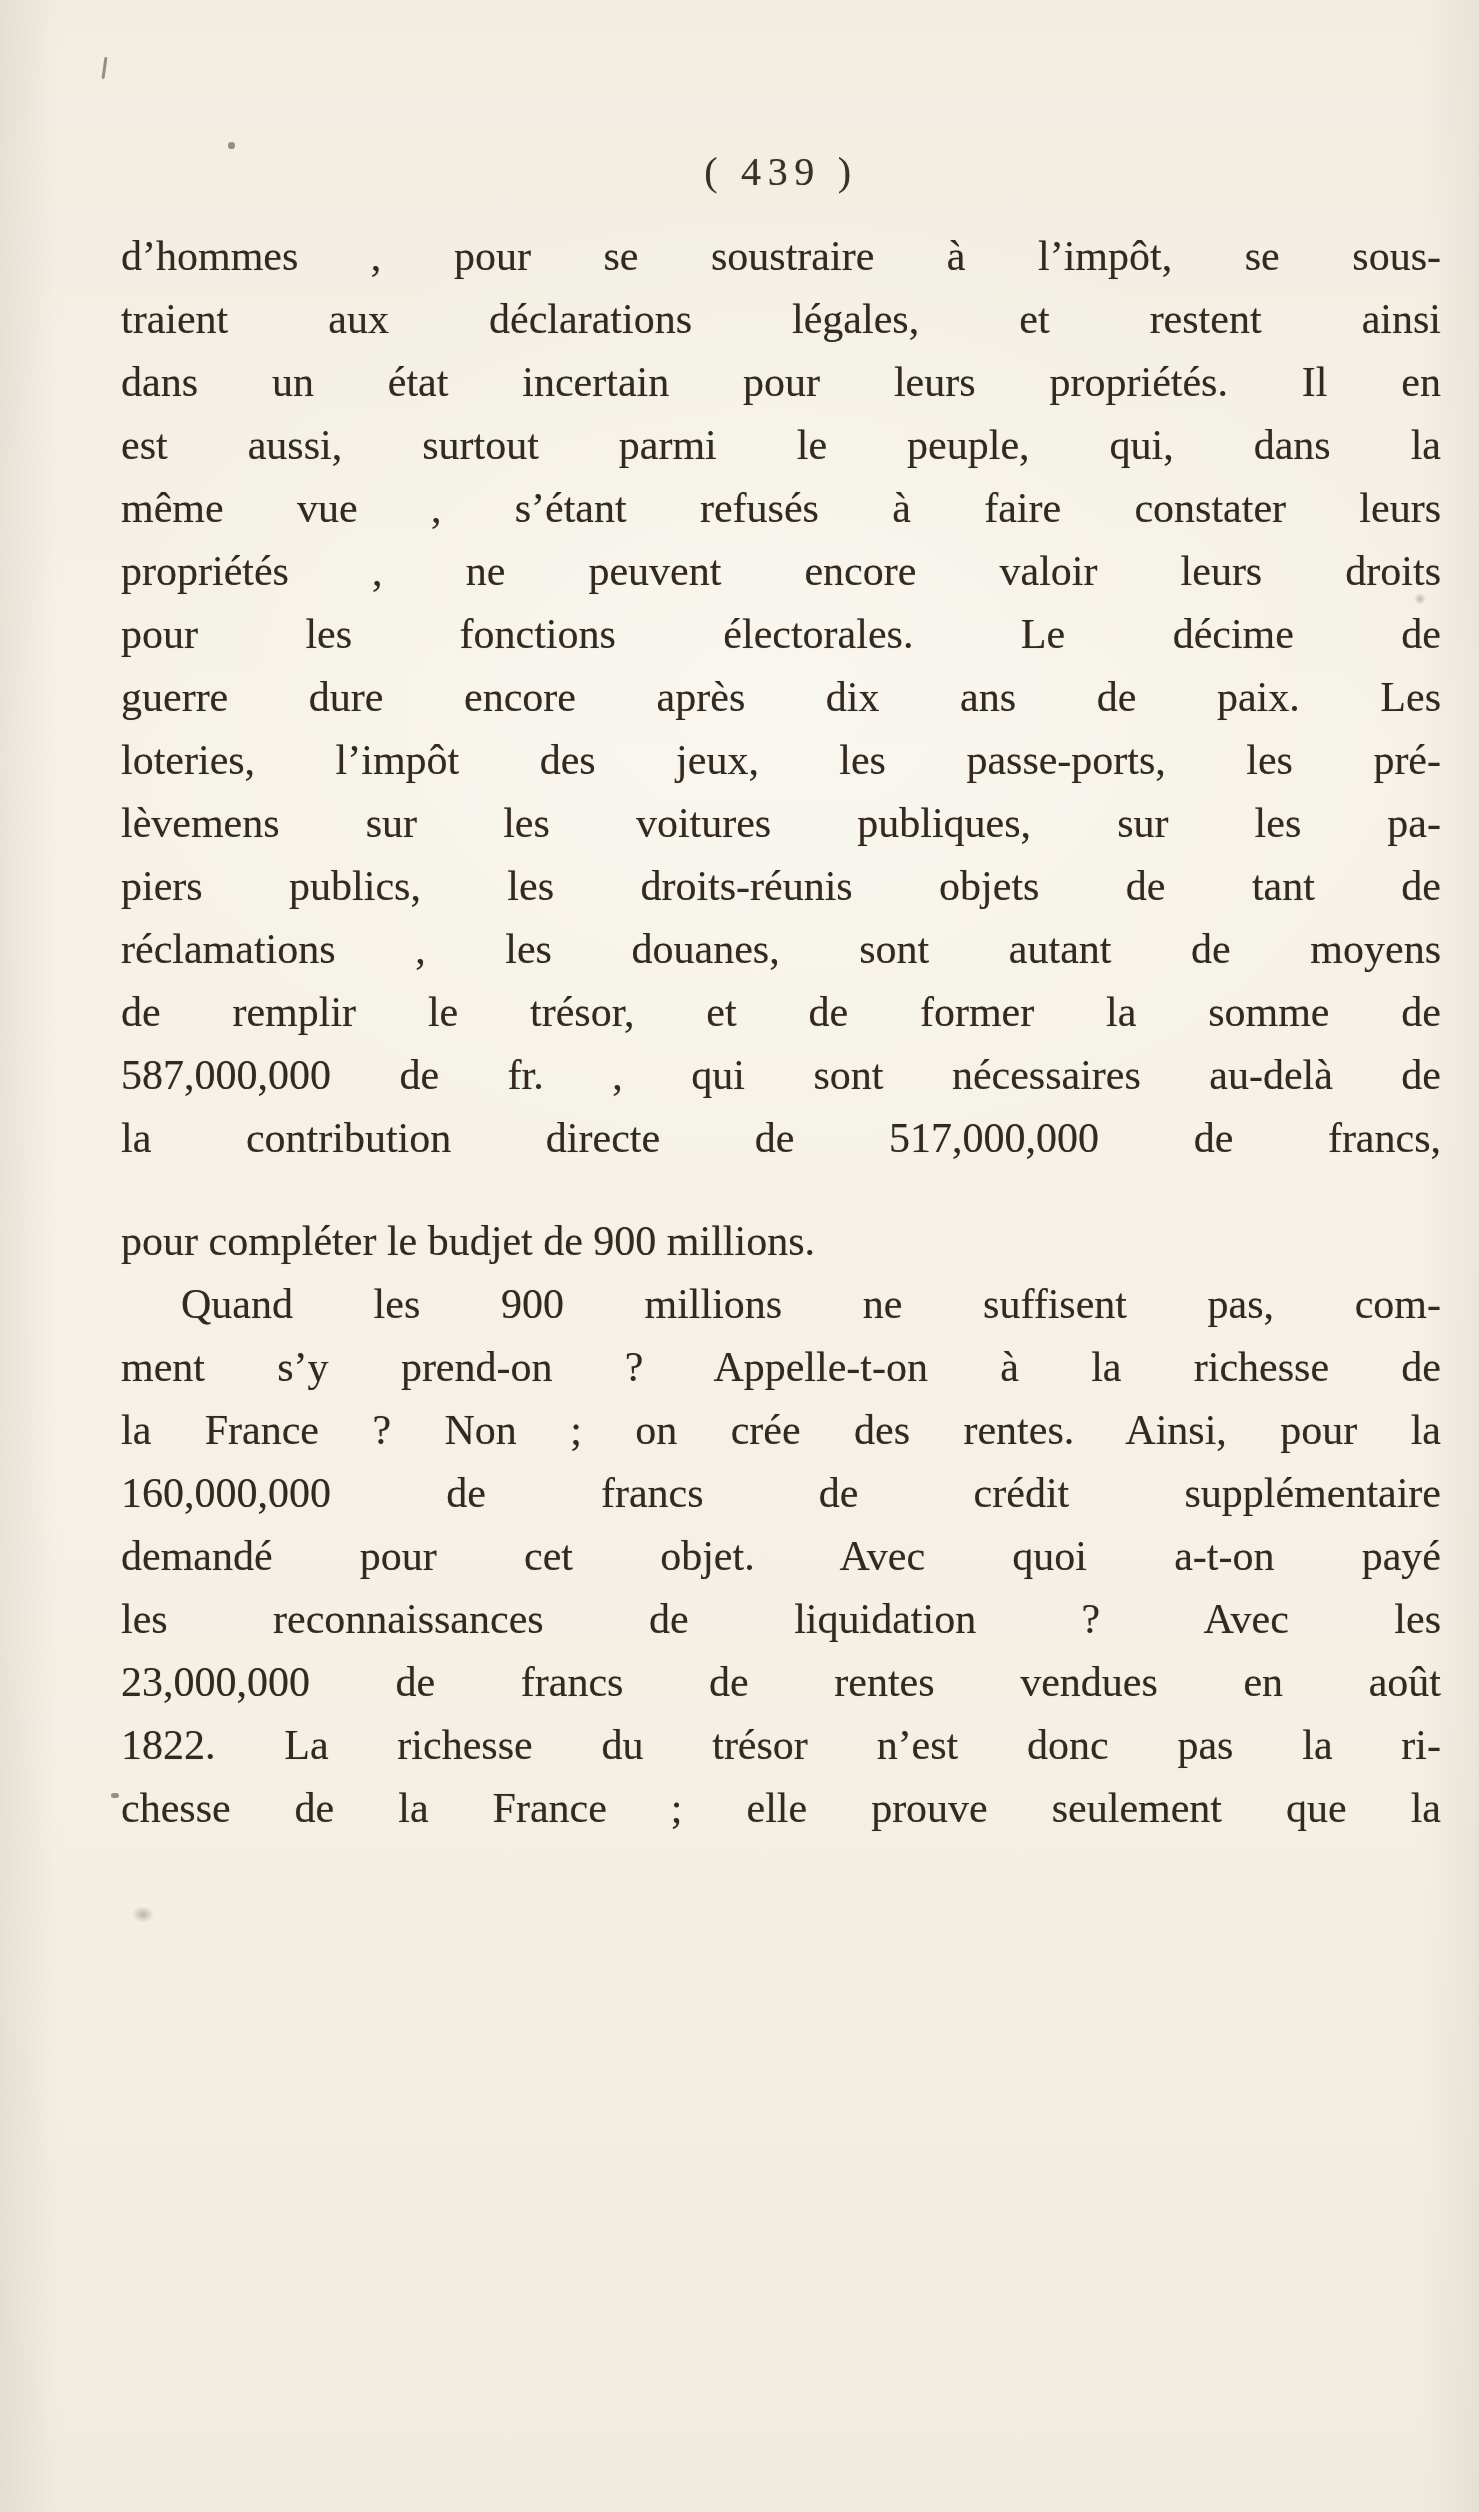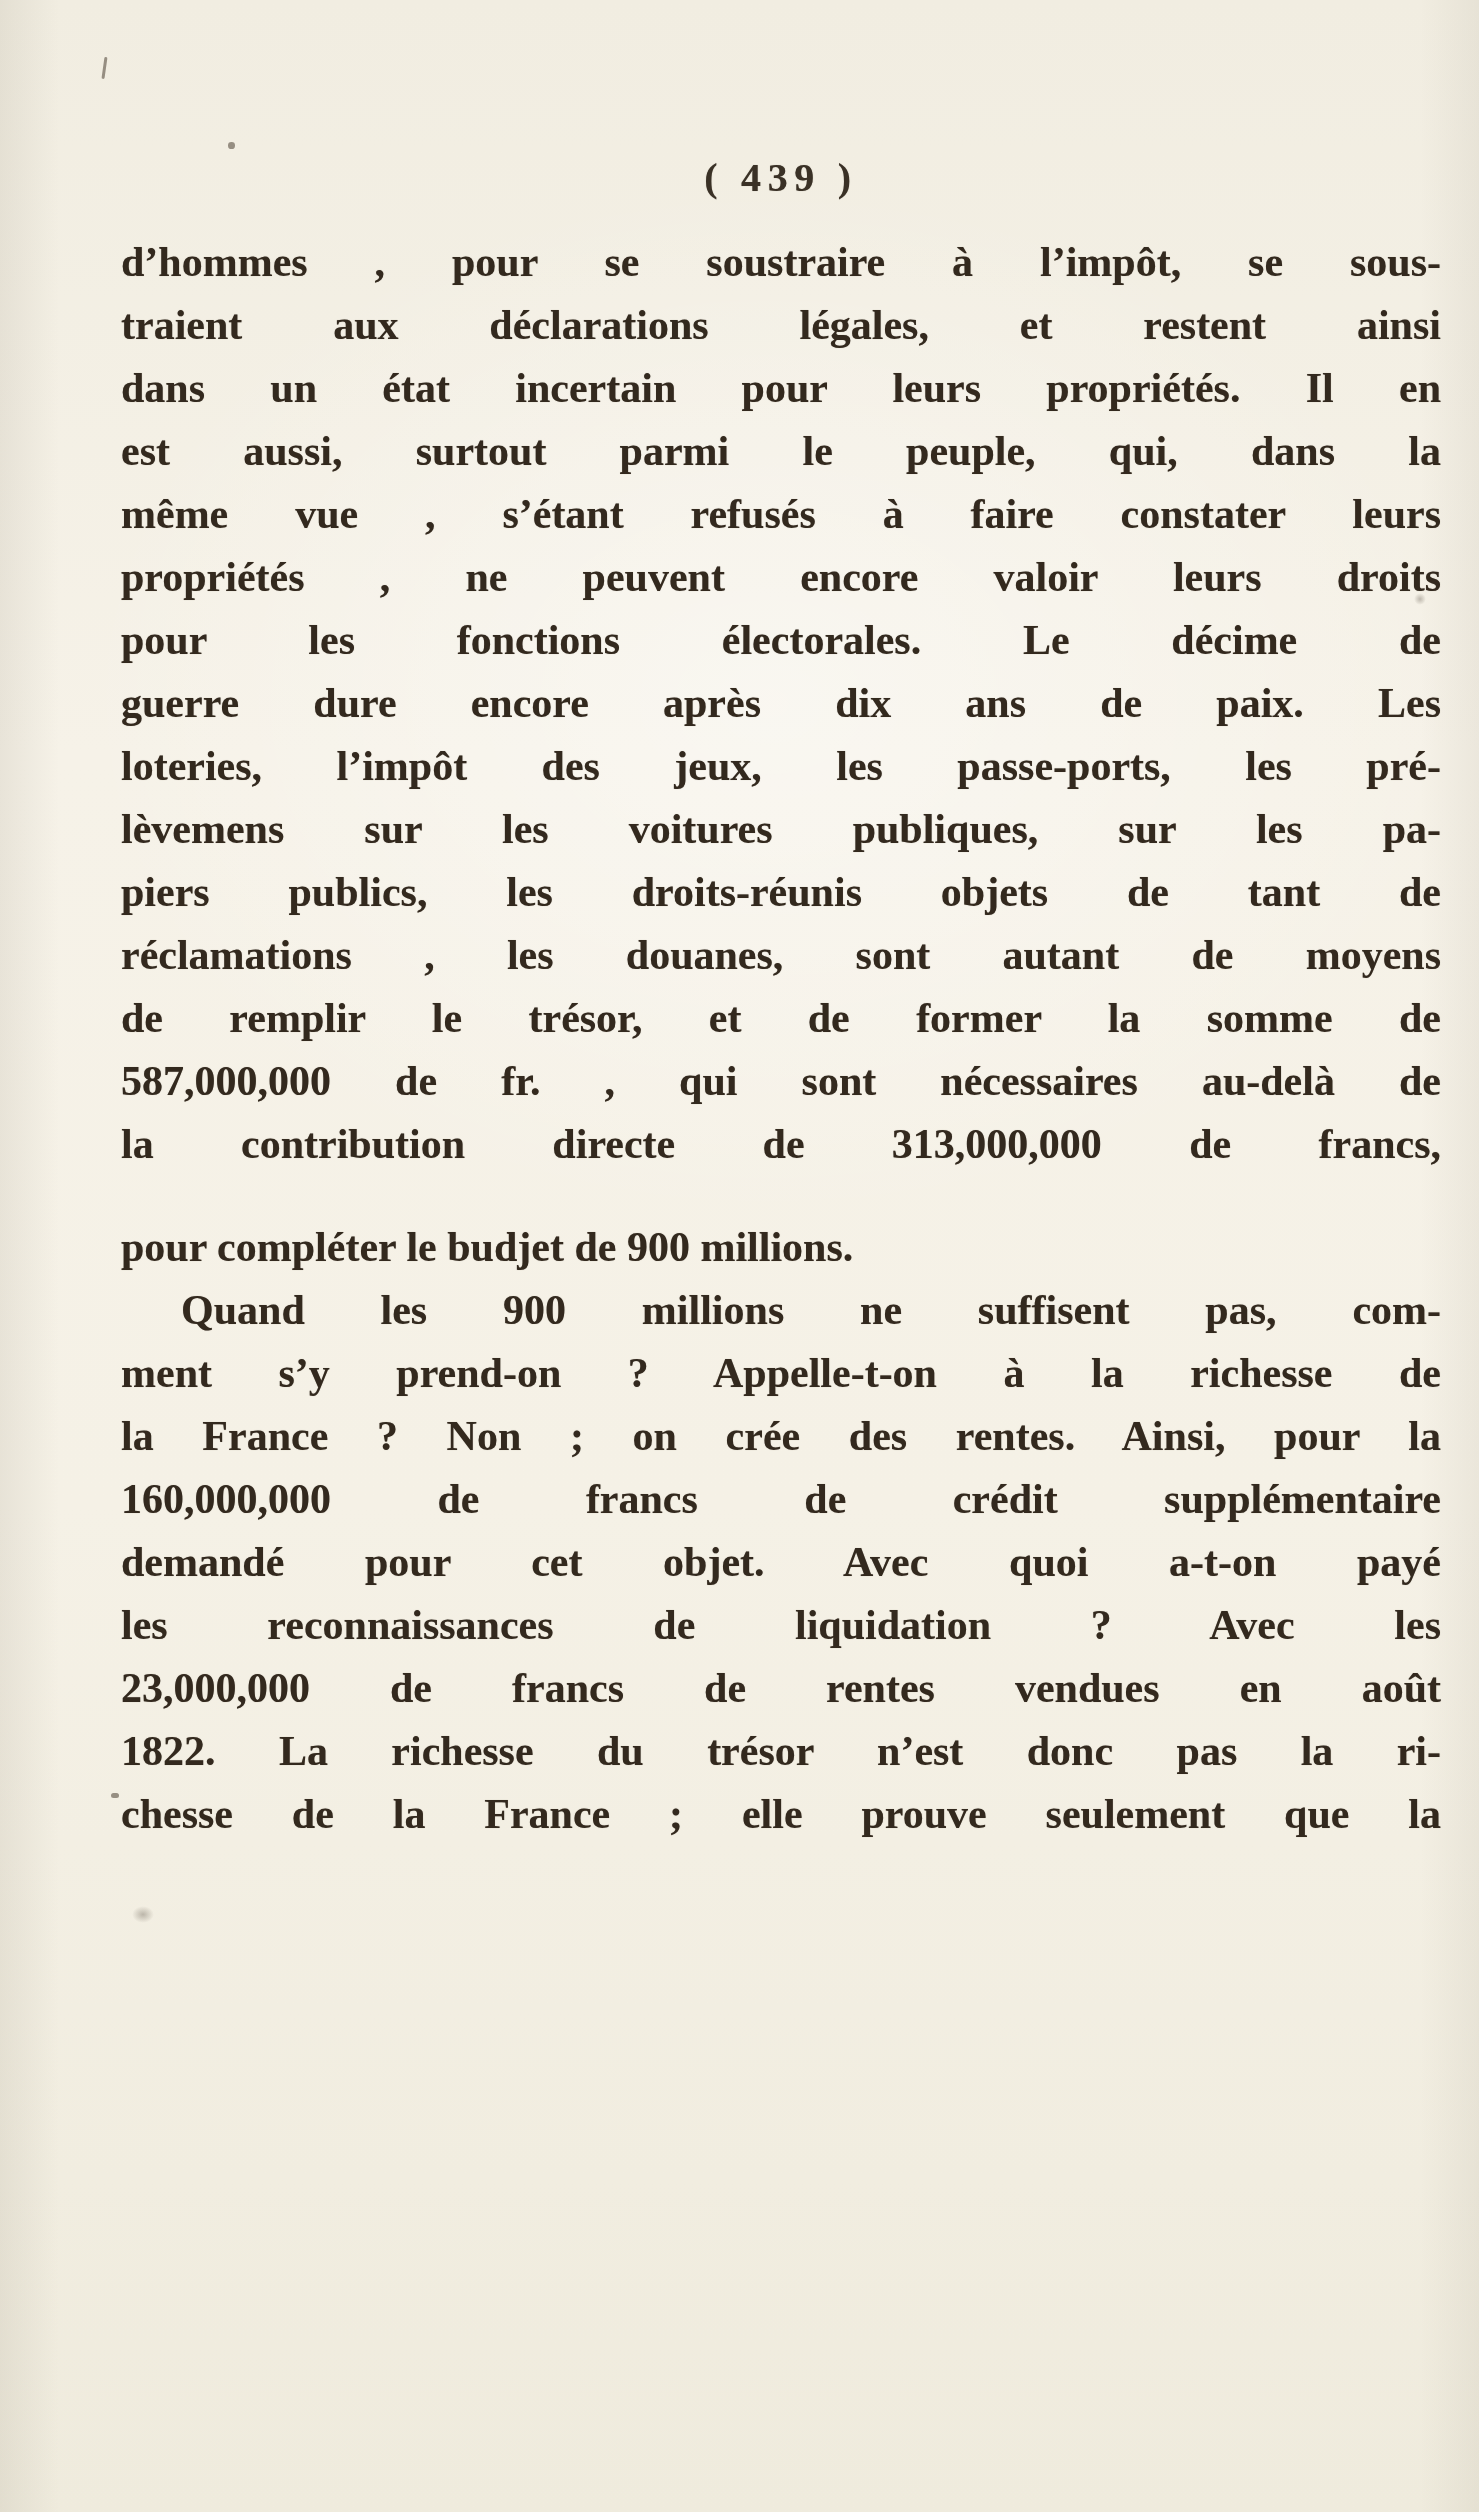--- a/index.html
+++ b/index.html
@@ -12,23 +12,22 @@
     background:
       radial-gradient(ellipse 1000px 750px at 52% 28%, rgba(255,255,255,0.40), rgba(255,255,255,0) 70%),
       linear-gradient(90deg, rgba(110,100,80,0.10) 0%, rgba(110,100,80,0.0) 4%, rgba(110,100,80,0.0) 96%, rgba(110,100,80,0.08) 100%),
       linear-gradient(180deg, #f1ede1 0%, #f6f2e8 30%, #f5f1e6 60%, #efebdd 100%);
     font-family: "Liberation Serif", "DejaVu Serif", serif;
     color: #332a20;
   }
   .textblock {
     position: absolute;
     left: 121px;
-    top: 154px;
+    top: 148px;
     width: 1320px;
-    font-weight: bold;
   }
   .pageno {
     text-align: center;
     font-size: 40px;
     letter-spacing: 6.7px;
     color: #3a3126;
     margin-bottom: 30px;
     text-shadow: 0 0 0.8px rgba(58,49,38,0.45);
   }
   .line {
@@ -79,21 +78,21 @@
     <div class="line">même vue , s’étant refusés à faire constater leurs</div>
     <div class="line">propriétés , ne peuvent encore valoir leurs droits</div>
     <div class="line">pour les fonctions électorales. Le décime de</div>
     <div class="line">guerre dure encore après dix ans de paix. Les</div>
     <div class="line">loteries, l’impôt des jeux, les passe-ports, les pré-</div>
     <div class="line">lèvemens sur les voitures publiques, sur les pa-</div>
     <div class="line">piers publics, les droits-réunis objets de tant de</div>
     <div class="line">réclamations , les douanes, sont autant de moyens</div>
     <div class="line">de remplir le trésor, et de former la somme de</div>
     <div class="line">587,000,000 de fr. , qui sont nécessaires au-delà de</div>
-    <div class="line">la contribution directe de 313,000,000 de francs,</div>
+    <div class="line">la contribution directe de 517,000,000 de francs,</div>
     <div class="line para-end">pour compléter le budjet de 900 millions.</div>
 
     <div class="line indent">Quand les 900 millions ne suffisent pas, com-</div>
     <div class="line">ment s’y prend-on ? Appelle-t-on à la richesse de</div>
     <div class="line">la France ? Non ; on crée des rentes. Ainsi, pour la</div>
     <div class="line">160,000,000 de francs de crédit supplémentaire</div>
     <div class="line">demandé pour cet objet. Avec quoi a-t-on payé</div>
     <div class="line">les reconnaissances de liquidation ? Avec les</div>
     <div class="line">23,000,000 de francs de rentes vendues en août</div>
     <div class="line">1822. La richesse du trésor n’est donc pas la ri-</div>

